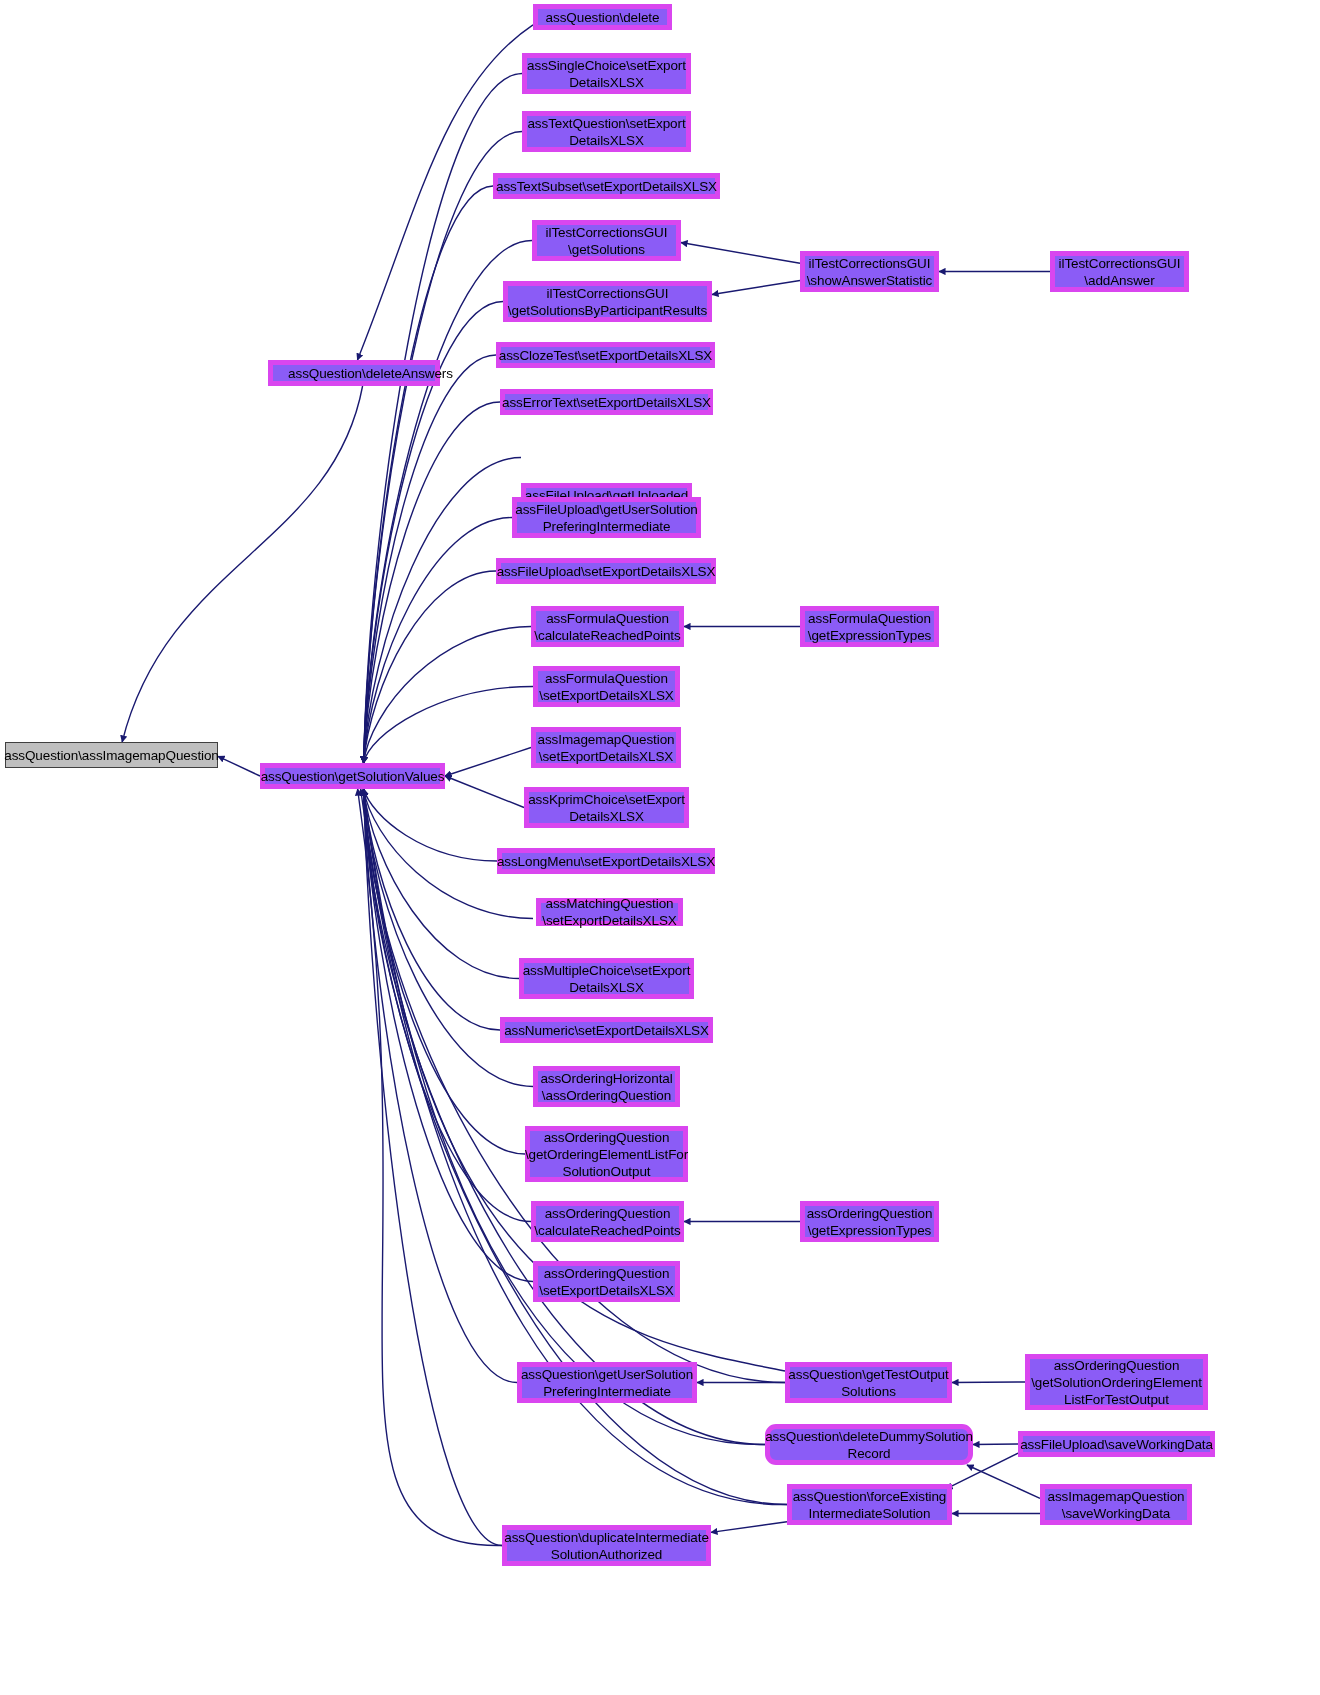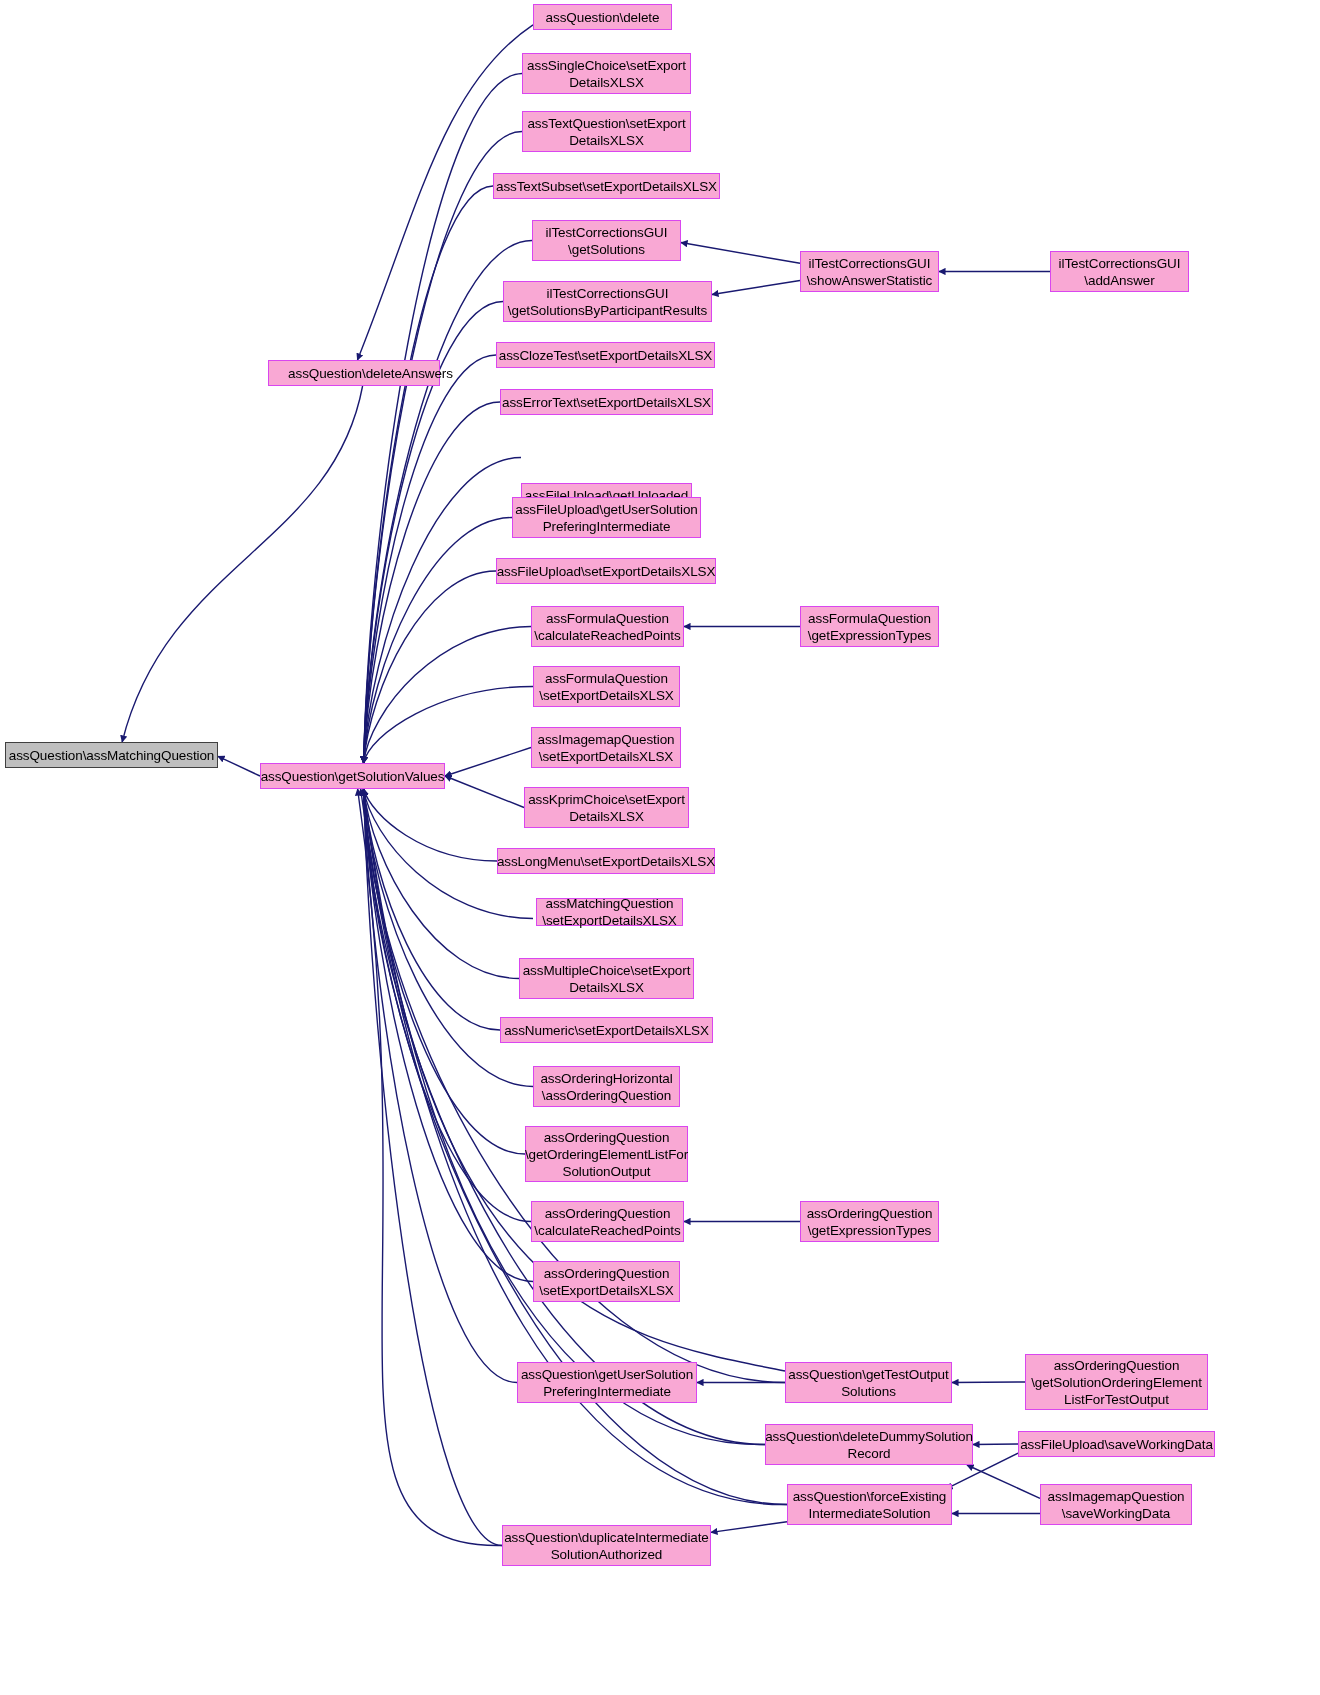--- a/index.html
+++ b/index.html
@@ -19,22 +19,22 @@
     position: absolute;
     left: 0;
     top: 0;
     width: 1320px;
     height: 1695px;
     pointer-events: none;
   }
   .node {
     position: absolute;
     box-sizing: border-box;
-    border: 1px solid #d946ef;
-    background: #f9a8d4;
+    border: 5px solid #d946ef;
+    background: #8b5cf6;
     color: #000000;
     font-size: 13.5px;
     line-height: 17px;
     display: flex;
     align-items: center;
     justify-content: center;
     text-align: center;
     white-space: pre-line;
     letter-spacing: -0.1px;
     z-index: 3;
@@ -122,21 +122,21 @@
 PreferingIntermediate</span></div>
       <div class="node" style="left: 496px; top: 558px; width: 220px; height: 26px;"><span>assFileUpload\setExportDetailsXLSX</span></div>
       <div class="node" style="left: 531px; top: 606px; width: 153px; height: 41px;"><span>assFormulaQuestion
 \calculateReachedPoints</span></div>
       <div class="node" style="left: 800px; top: 606px; width: 139px; height: 41px;"><span>assFormulaQuestion
 \getExpressionTypes</span></div>
       <div class="node" style="left: 533px; top: 666px; width: 147px; height: 41px;"><span>assFormulaQuestion
 \setExportDetailsXLSX</span></div>
       <div class="node" style="left: 531px; top: 727px; width: 150px; height: 41px;"><span>assImagemapQuestion
 \setExportDetailsXLSX</span></div>
-      <div class="node highlight" style="left: 5px; top: 742px; width: 213px; height: 26px;"><span>assQuestion\assMatchingQuestion</span></div>
+      <div class="node highlight" style="left: 5px; top: 742px; width: 213px; height: 26px;"><span>assQuestion\assImagemapQuestion</span></div>
       <div class="node" style="left: 260px; top: 763px; width: 185px; height: 26px;"><span>assQuestion\getSolutionValues</span></div>
       <div class="node" style="left: 524px; top: 787px; width: 165px; height: 41px;"><span>assKprimChoice\setExport
 DetailsXLSX</span></div>
       <div class="node" style="left: 497px; top: 848px; width: 218px; height: 26px;"><span>assLongMenu\setExportDetailsXLSX</span></div>
       <div class="node" style="left: 536px; top: 898px; width: 147px; height: 28px;"><span>assMatchingQuestion
 \setExportDetailsXLSX</span></div>
       <div class="node" style="left: 519px; top: 958px; width: 175px; height: 41px;"><span>assMultipleChoice\setExport
 DetailsXLSX</span></div>
       <div class="node" style="left: 500px; top: 1017px; width: 213px; height: 26px;"><span>assNumeric\setExportDetailsXLSX</span></div>
       <div class="node" style="left: 533px; top: 1066px; width: 147px; height: 41px;"><span>assOrderingHorizontal
@@ -150,21 +150,21 @@
 \getExpressionTypes</span></div>
       <div class="node" style="left: 533px; top: 1261px; width: 147px; height: 41px;"><span>assOrderingQuestion
 \setExportDetailsXLSX</span></div>
       <div class="node" style="left: 517px; top: 1362px; width: 180px; height: 41px;"><span>assQuestion\getUserSolution
 PreferingIntermediate</span></div>
       <div class="node" style="left: 785px; top: 1362px; width: 167px; height: 41px;"><span>assQuestion\getTestOutput
 Solutions</span></div>
       <div class="node" style="left: 1025px; top: 1354px; width: 183px; height: 56px;"><span>assOrderingQuestion
 \getSolutionOrderingElement
 ListForTestOutput</span></div>
-      <div class="node" style="left: 765px; top: 1424px; width: 208px; height: 41px;"><span>assQuestion\deleteDummySolution
+      <div class="node" style="left: 765px; top: 1424px; width: 208px; height: 41px; border-radius: 11px;"><span>assQuestion\deleteDummySolution
 Record</span></div>
       <div class="node" style="left: 1018px; top: 1431px; width: 197px; height: 26px;"><span>assFileUpload\saveWorkingData</span></div>
       <div class="node" style="left: 787px; top: 1484px; width: 165px; height: 41px;"><span>assQuestion\forceExisting
 IntermediateSolution</span></div>
       <div class="node" style="left: 1040px; top: 1484px; width: 152px; height: 41px;"><span>assImagemapQuestion
 \saveWorkingData</span></div>
       <div class="node" style="left: 502px; top: 1525px; width: 209px; height: 41px;"><span>assQuestion\duplicateIntermediate
 SolutionAuthorized</span></div>
       <div class="node" style="left: 268px; top: 360px; width: 172px; height: 26px; padding-left: 33px;"><span>assQuestion\deleteAnswers</span></div>
       <div class="node" style="left: 800px; top: 251px; width: 139px; height: 41px;"><span>ilTestCorrectionsGUI

